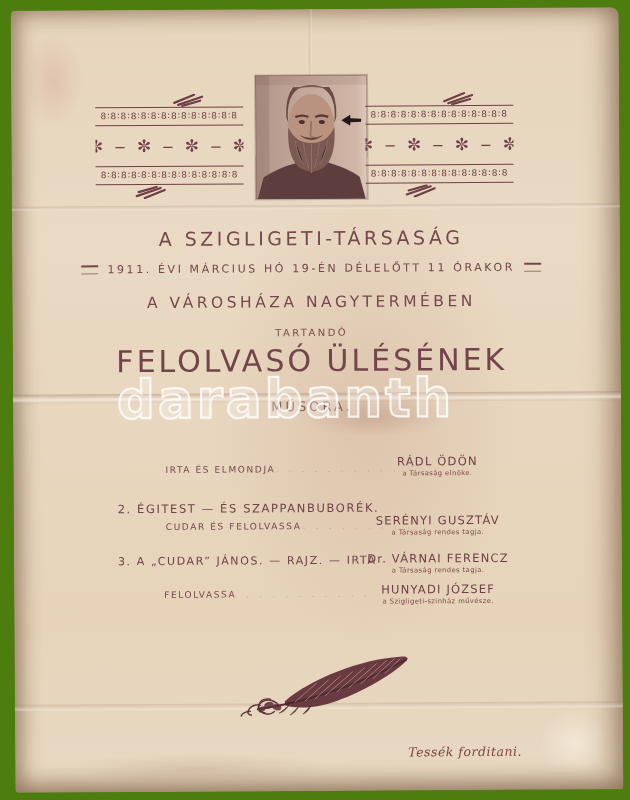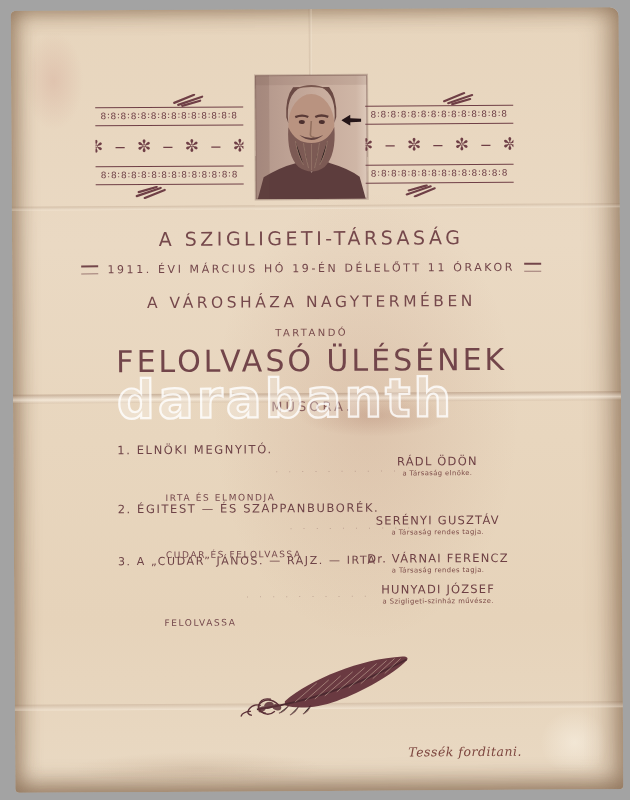--- a/index.html
+++ b/index.html
@@ -1,18 +1,18 @@
 <!DOCTYPE html>
 <html><head>
 <meta charset="utf-8">
 <style>
   html,body{margin:0;padding:0;background:#111;}
   .stage{
     position:relative;width:630px;height:800px;overflow:hidden;
-    background:#a3a3a3;
+    background:#4d7c0f;
     font-family:"DejaVu Sans",sans-serif;
   }
   
   .paper{
     position:absolute;left:13px;top:9px;width:608px;height:782px;
     transform:rotate(-0.35deg);
     background:
       radial-gradient(closest-side at 7% 9%, rgba(190,120,110,.20), rgba(190,120,110,0) 70%),
       radial-gradient(closest-side at 58% 52%, rgba(160,100,80,.16), rgba(160,100,80,0) 60%),
       radial-gradient(closest-side at 92% 94%, rgba(250,243,230,.55), rgba(250,243,230,0) 70%),
@@ -68,21 +68,21 @@
   
   .watermark{
     position:absolute;left:104px;top:362px;width:340px;
     font-size:53px;font-weight:bold;letter-spacing:3px;line-height:56px;
     color:transparent;-webkit-text-stroke:2.2px rgba(255,255,255,.8);
     text-shadow:0 0 1px rgba(255,255,255,.25);
     white-space:nowrap;pointer-events:none;
   }
   
   .p-title{position:absolute;font-size:11.5px;letter-spacing:1.6px;color:#6e4347;white-space:nowrap;}
-  .p-credit{position:absolute;font-size:9px;letter-spacing:1.6px;color:#74474b;white-space:nowrap;margin-top:28px;}
+  .p-credit{position:absolute;font-size:9px;letter-spacing:1.6px;color:#74474b;white-space:nowrap;}
   .p-dots{position:absolute;font-size:8px;letter-spacing:4px;color:#6e4347;opacity:.35;white-space:nowrap;}
   .name-block{position:absolute;left:334px;width:180px;text-align:center;}
   .p-name{font-size:11.5px;letter-spacing:1.2px;color:#6e4044;white-space:nowrap;}
   .p-name-sub{font-size:6.8px;letter-spacing:.4px;color:#7b4a47;margin-top:1px;white-space:nowrap;}
   
   .feather{position:absolute;left:212px;top:638px;width:190px;height:82px;}
   .turn-note{position:absolute;left:360px;top:736px;width:180px;text-align:center;
     font-family:"DejaVu Serif",serif;font-style:italic;font-size:12.5px;
     letter-spacing:.5px;color:#7d463f;white-space:nowrap;}
 </style>
@@ -209,21 +209,20 @@
       <span class="txt">1911. ÉVI MÁRCIUS HÓ 19-ÉN DÉLELŐTT 11 ÓRAKOR</span>
       <span class="rule-eq"></span>
     </div>
     <div class="ctr venue">A VÁROSHÁZA NAGYTERMÉBEN</div>
     <div class="ctr tartando">TARTANDÓ</div>
     <div class="ctr title-main">FELOLVASÓ ÜLÉSÉNEK</div>
     <div class="ctr title-sub">MŰSORA.</div>
 
     <div class="watermark">darabanth</div>
 
-    <div class="p-title" style="left:104px;top:433px;">1. ELNÖKI MEGNYITÓ.</div>
     <div class="p-credit" style="left:152px;top:455px;">IRTA ÉS ELMONDJA</div>
     <div class="p-dots" style="left:262px;top:456px;">. . . . . . . . . .</div>
     <div class="name-block" style="top:446px;">
       <div class="p-name">RÁDL ÖDÖN</div>
       <div class="p-name-sub">a Társaság elnöke.</div>
     </div>
 
     <div class="p-title" style="left:104px;top:492px;">2. ÉGITEST — ÉS SZAPPANBUBORÉK.</div>
     <div class="p-credit" style="left:152px;top:512px;">CUDAR ÉS FELOLVASSA</div>
     <div class="p-dots" style="left:276px;top:513px;">. . . . . . . . . .</div>

